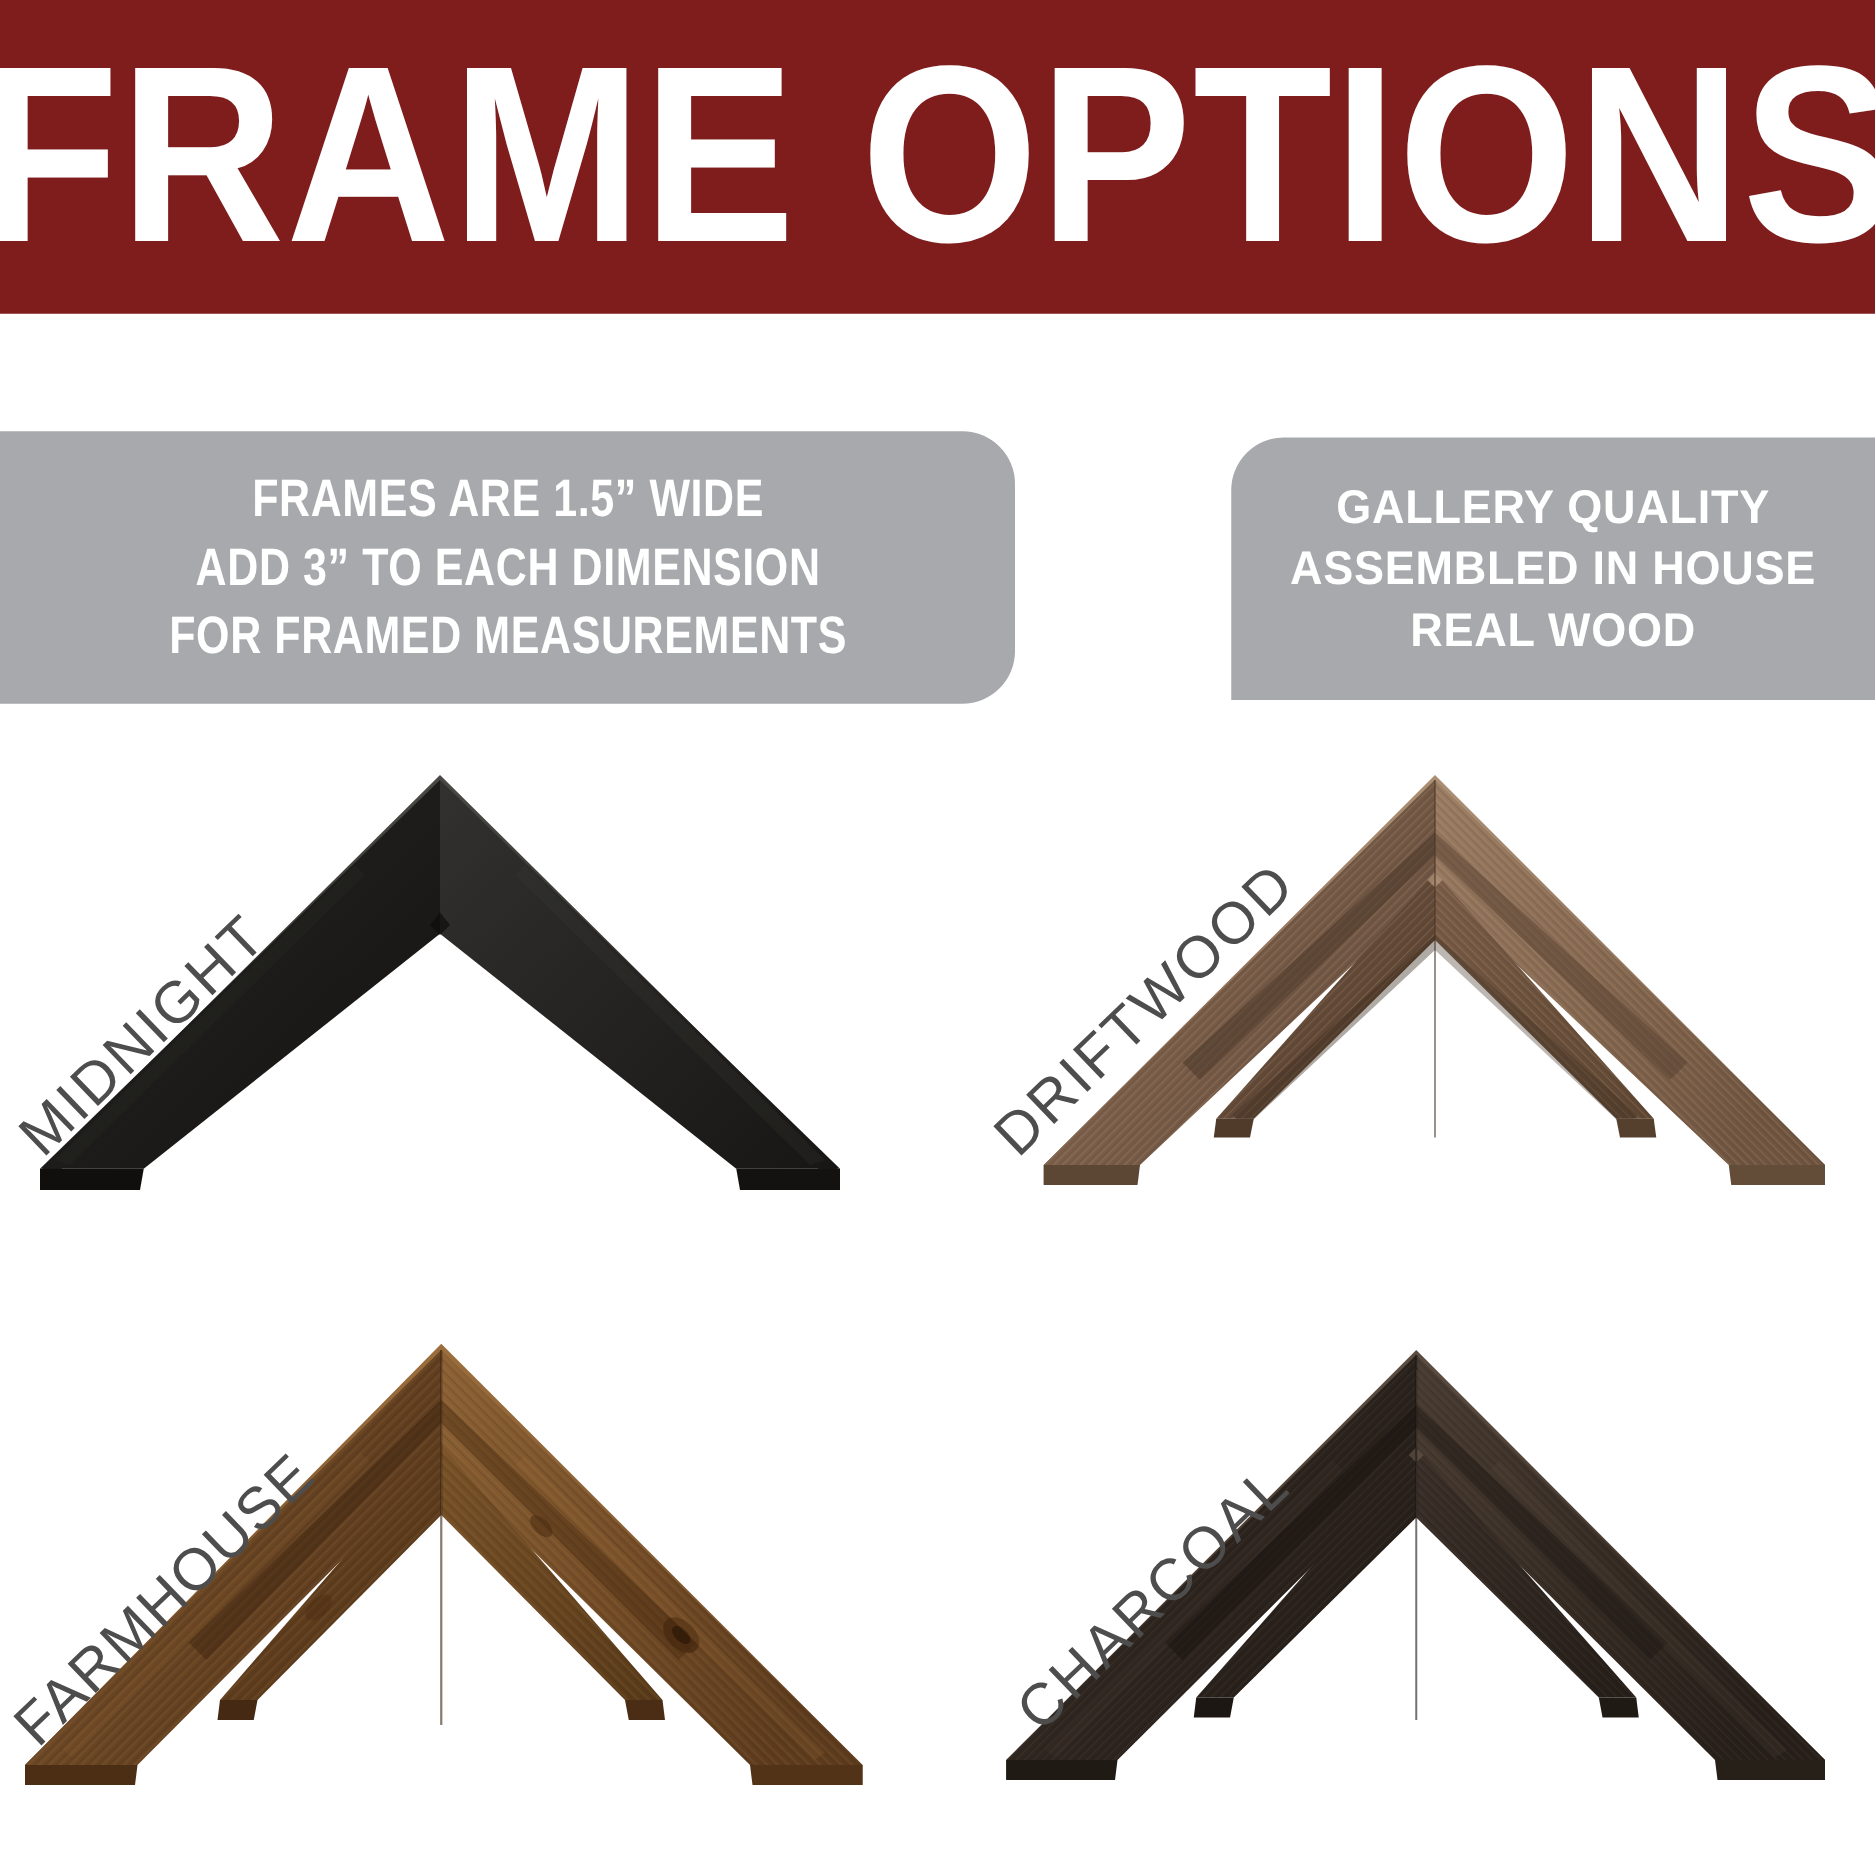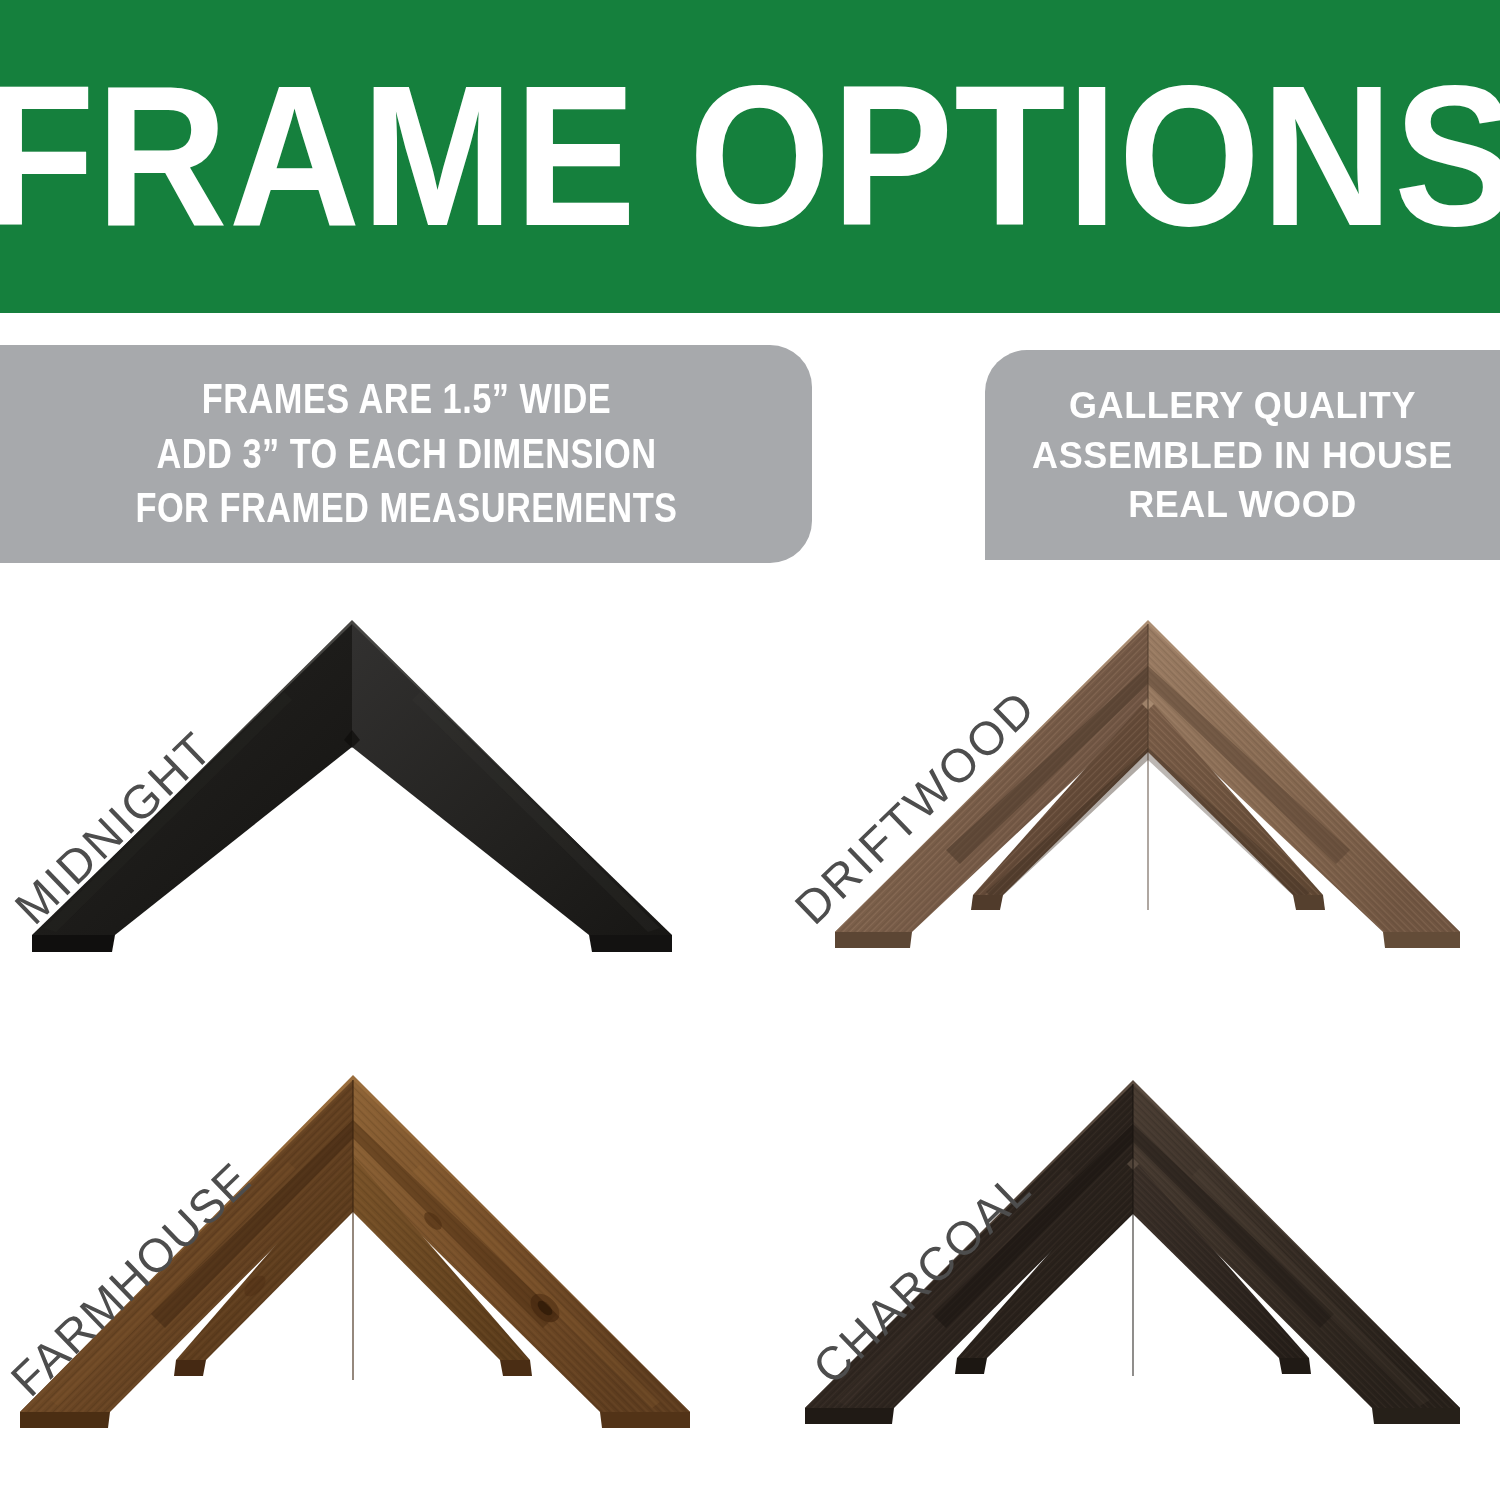--- a/index.html
+++ b/index.html
@@ -7,22 +7,22 @@
   body {
     background:#ffffff;
     font-family:"Liberation Sans", sans-serif;
     position:relative;
     overflow:hidden;
   }
 
   
   .header-band{
     position:absolute; left:0; top:0;
-    width:1500px; height:313px;
-    background:#15803d;
+    width:1500px; height:251px;
+    background:#7f1d1d;
     display:flex; align-items:center; justify-content:center;
   }
   .header-title{
     color:#ffffff;
     font-family:"Liberation Sans", sans-serif;
     font-weight:700;
     font-size:172px;
     line-height:1;
     letter-spacing:1px;
     transform:scaleX(1.06) scaleY(1.17);

